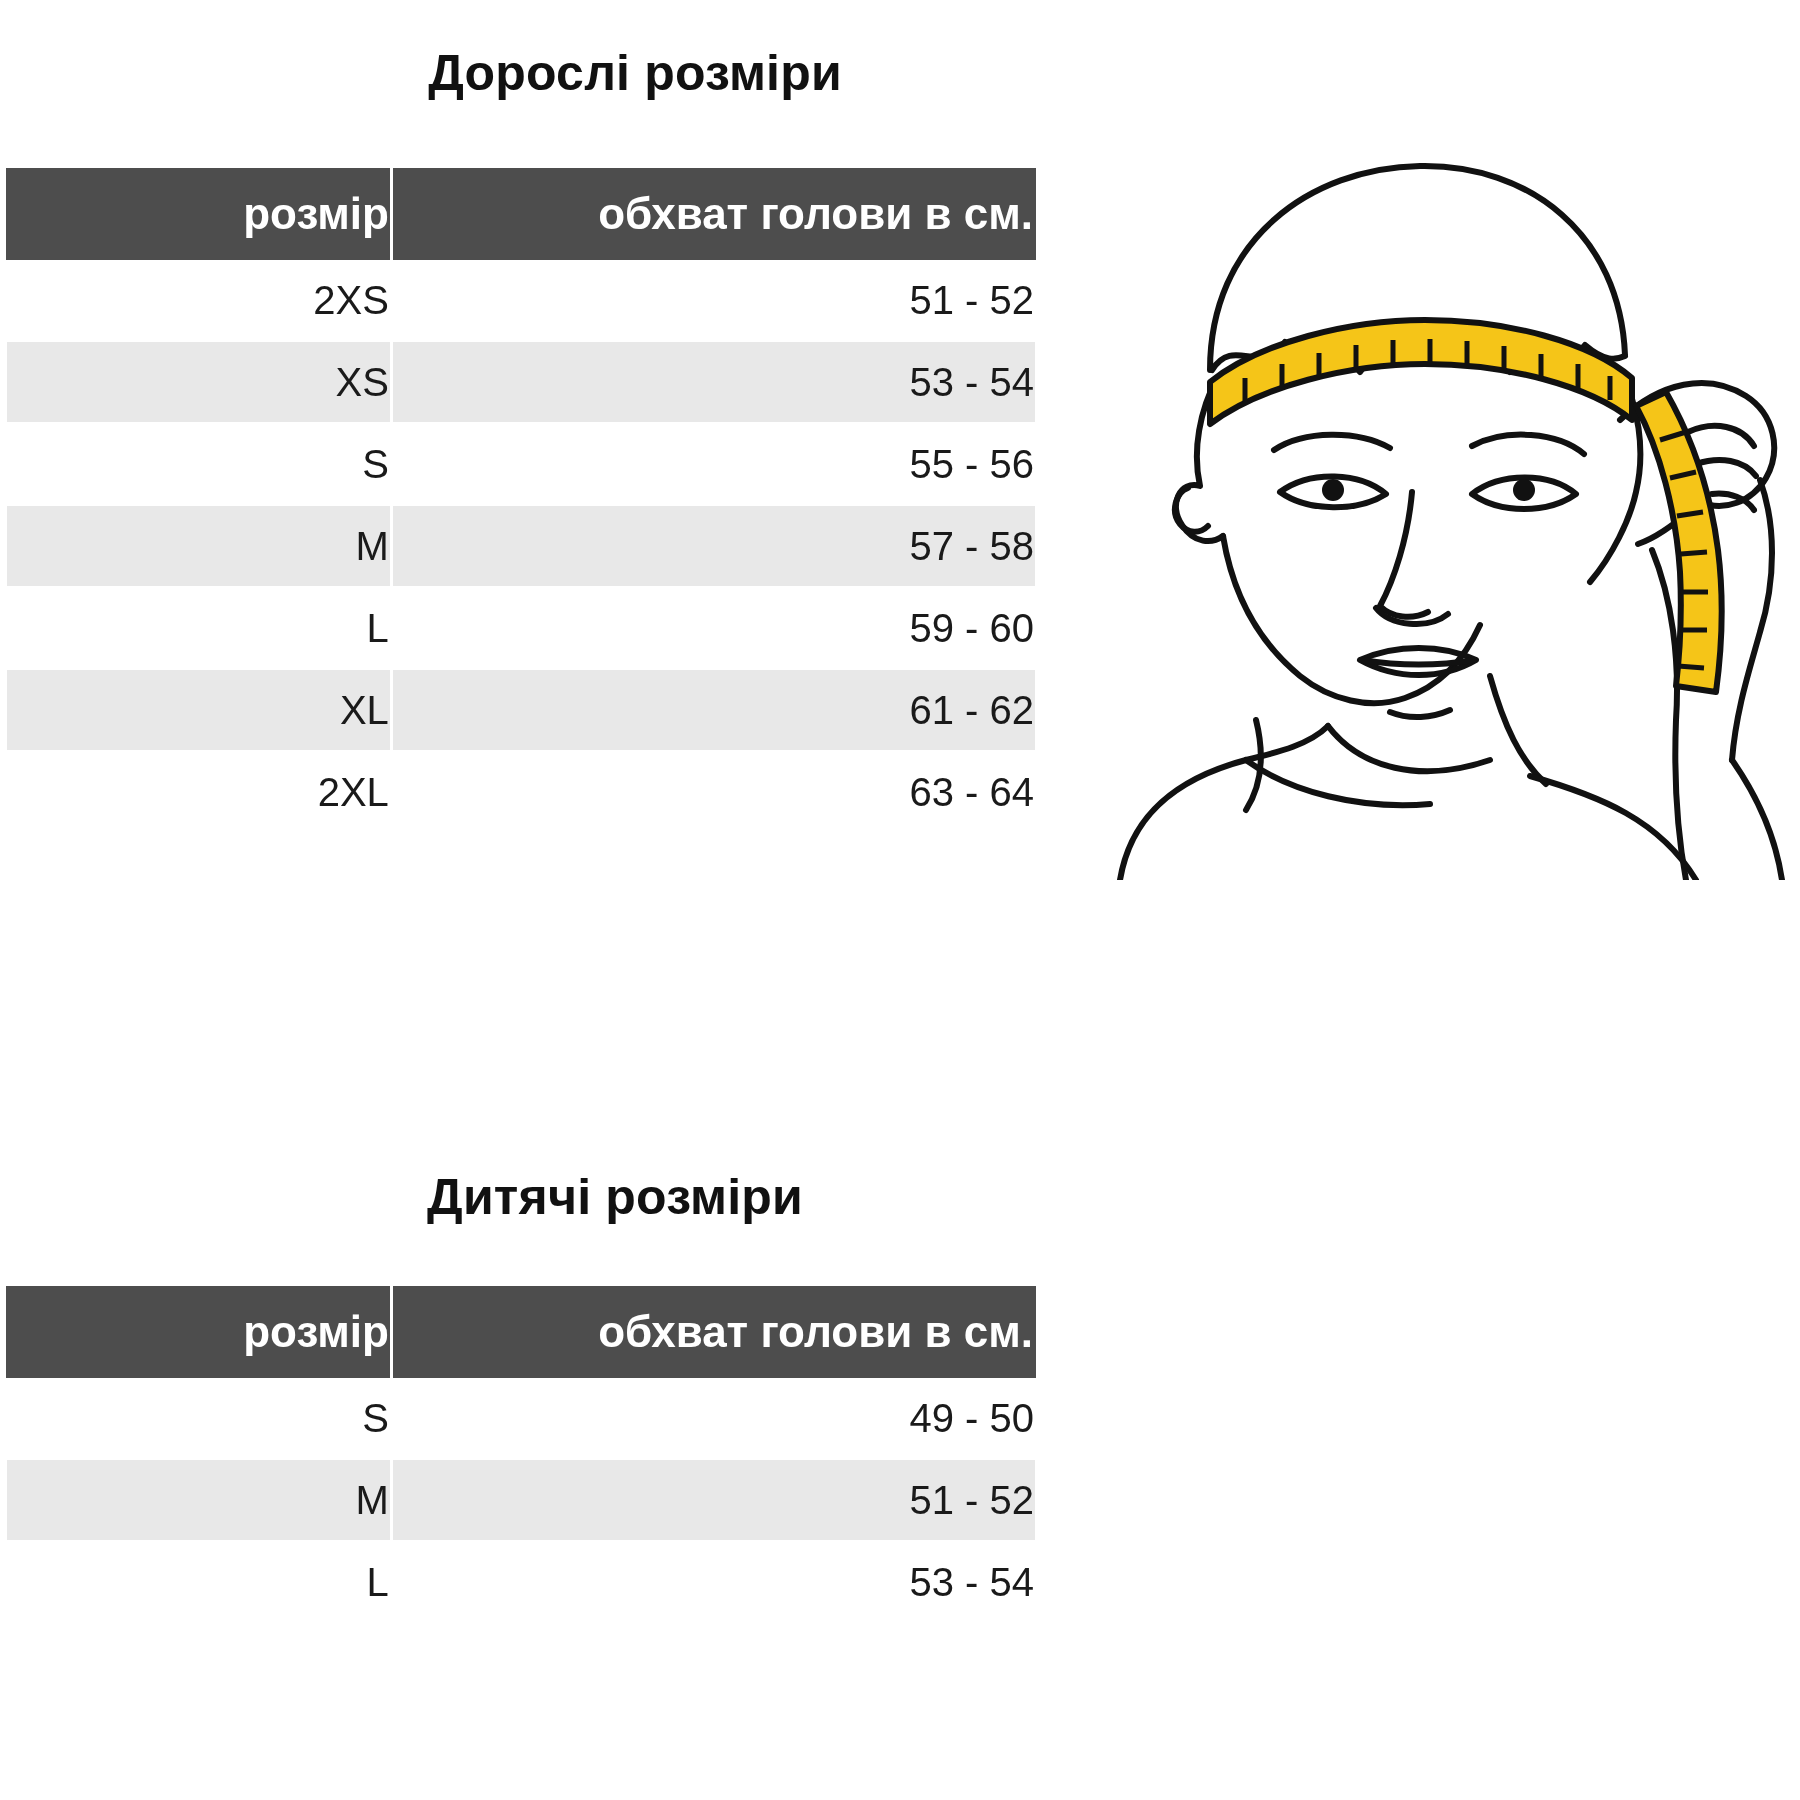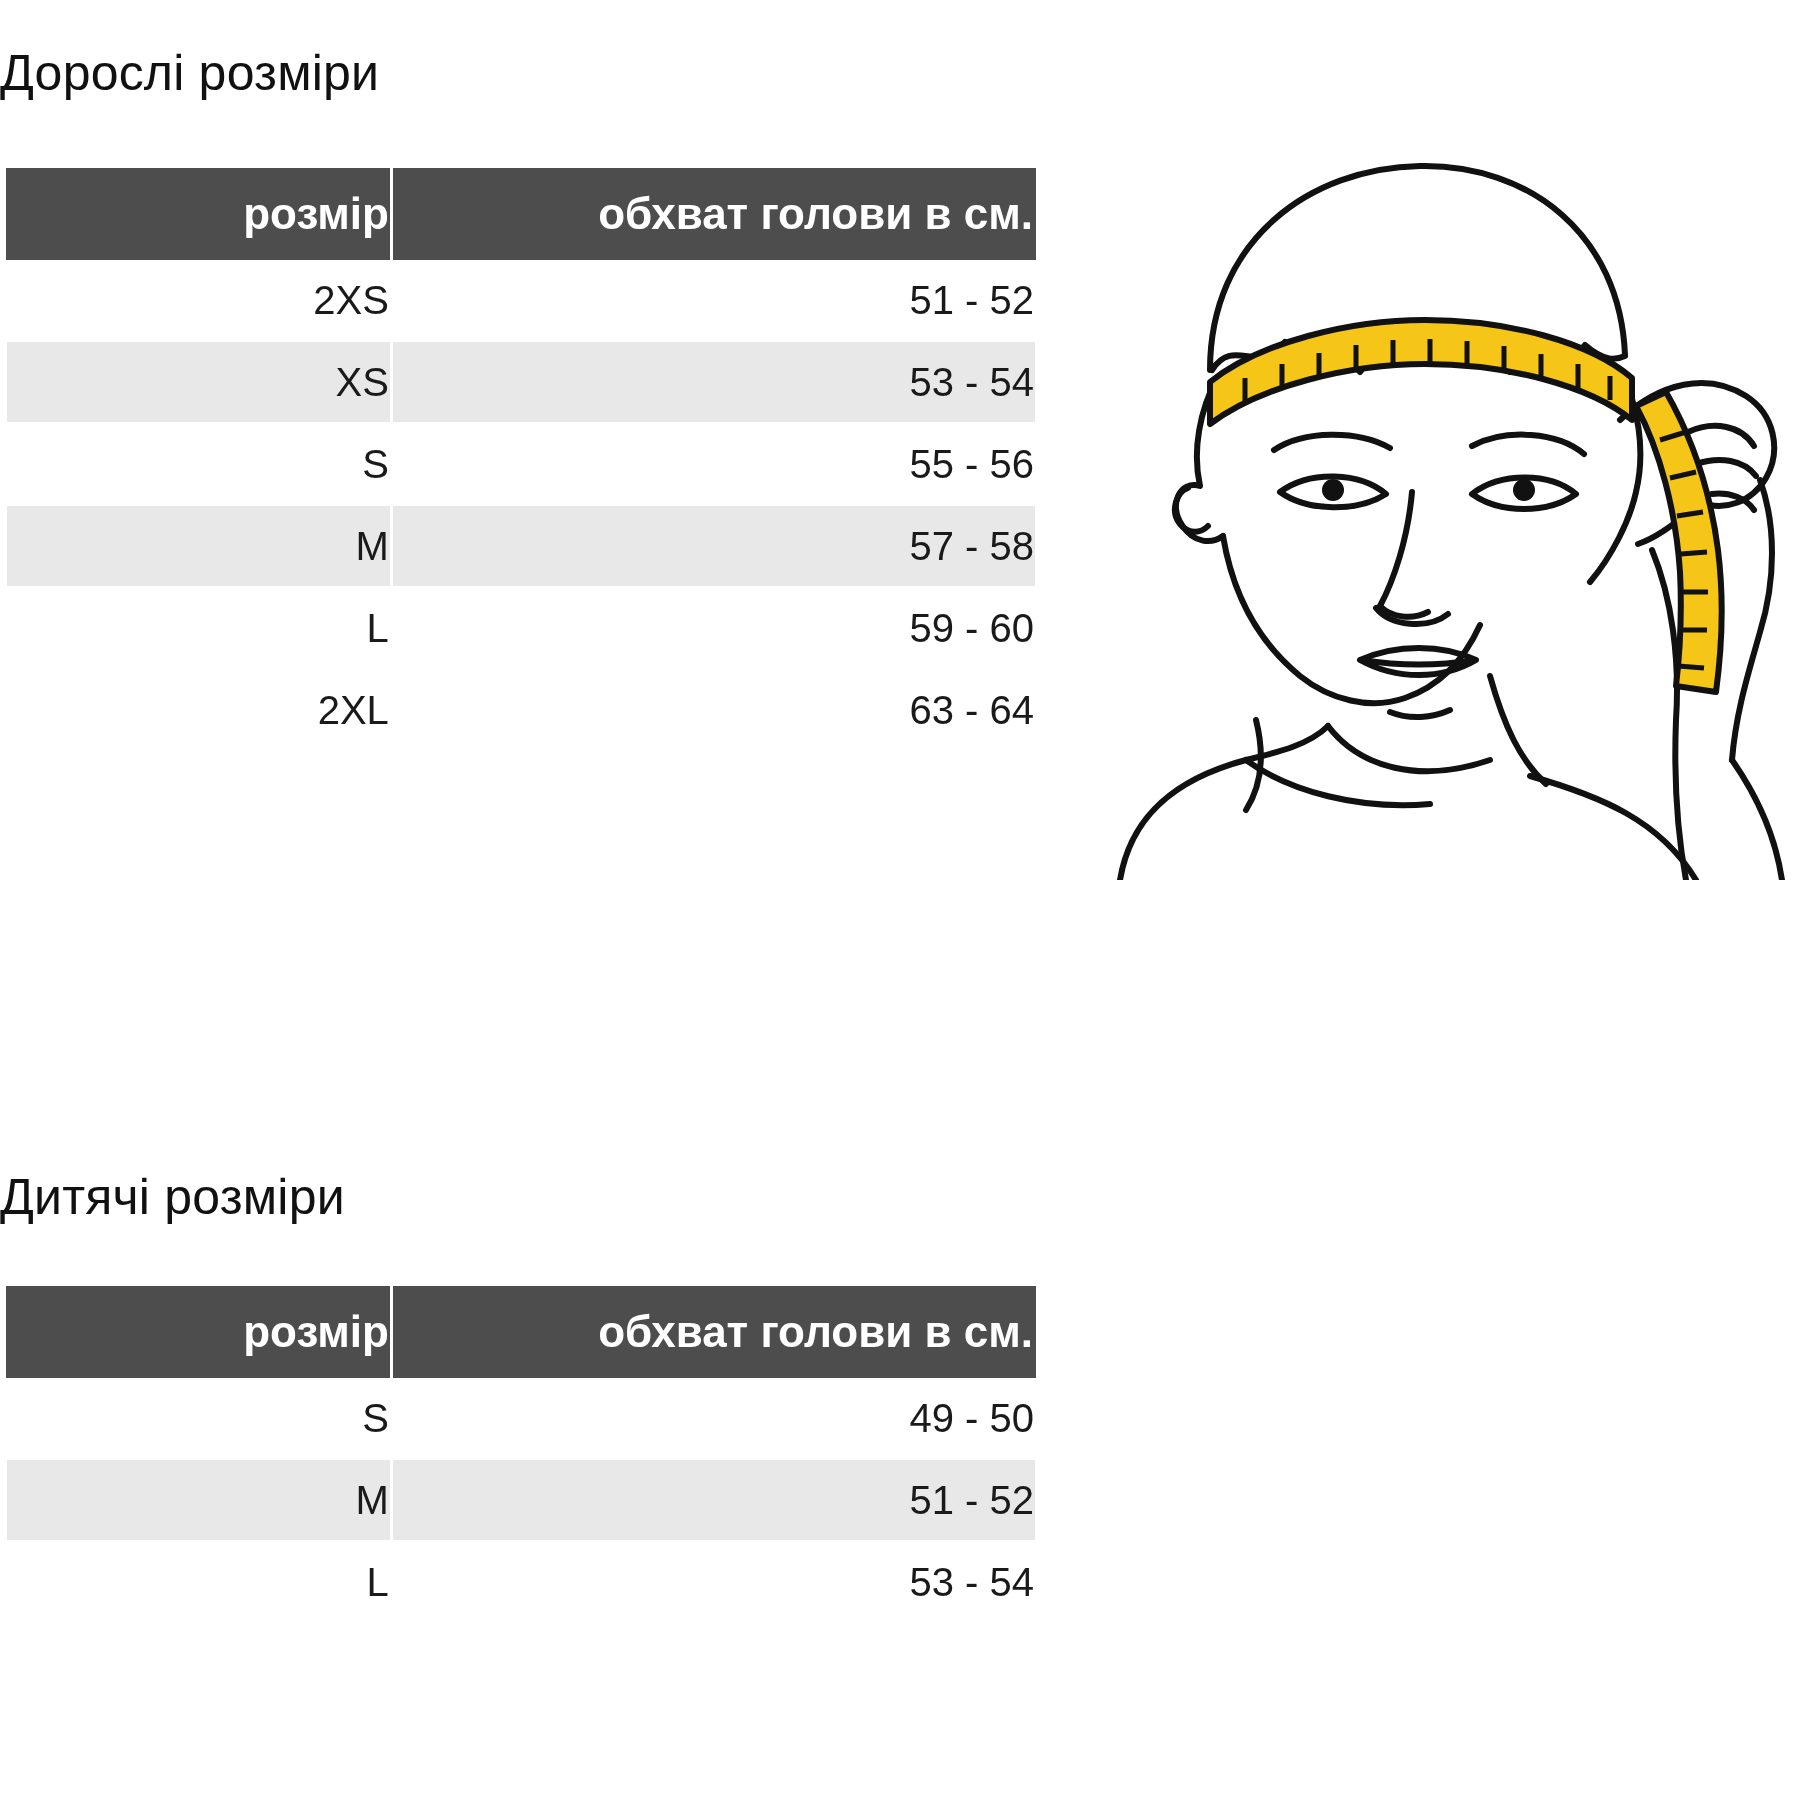--- a/index.html
+++ b/index.html
@@ -12,22 +12,23 @@
     width: 1800px;
     height: 1800px;
     font-family: "Liberation Sans", sans-serif;
     color: #1a1a1a;
     position: relative;
     overflow: hidden;
   }
 
   
   .section-title {
+    text-align: center;
     font-size: 50px;
-    font-weight: normal;
+    font-weight: bold;
     letter-spacing: 0.2px;
     color: #111111;
   }
   #adult-title {
     position: absolute;
     left: 0;
     top: 44px;
     width: 1270px;
   }
   #kids-title {
@@ -136,20 +137,24 @@
         <td class="col-size">S</td>
         <td class="col-circ">55 - 56</td>
       </tr>
       <tr class="even">
         <td class="col-size">M</td>
         <td class="col-circ">57 - 58</td>
       </tr>
       <tr class="odd">
         <td class="col-size">L</td>
         <td class="col-circ">59 - 60</td>
+      </tr>
+      <tr class="even">
+        <td class="col-size">XL</td>
+        <td class="col-circ">61 - 62</td>
       </tr>
       <tr class="odd">
         <td class="col-size">2XL</td>
         <td class="col-circ">63 - 64</td>
       </tr>
     </tbody>
   </table>
 </div>
 
 <div id="illustration">

